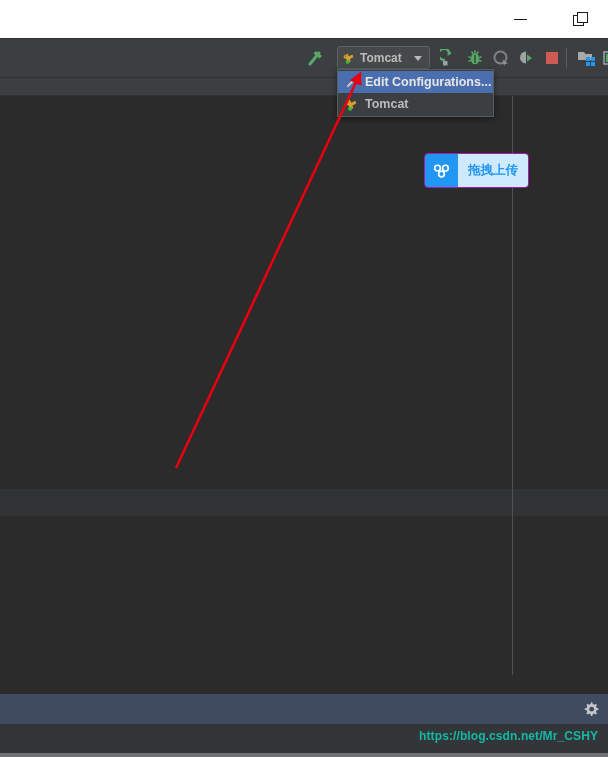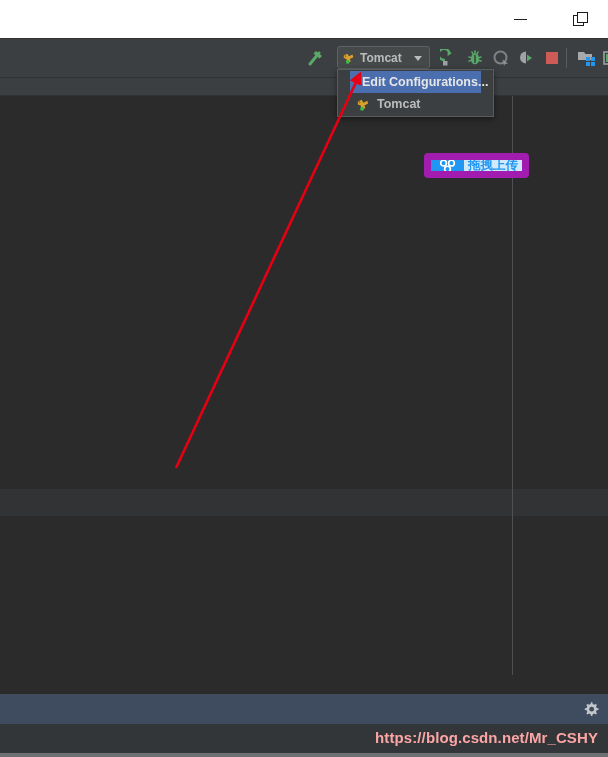--- a/index.html
+++ b/index.html
@@ -134,21 +134,21 @@
   }
 
   
   #run-menu {
     position: absolute;
     left: 337px; top: 31px;
     width: 157px;
     background: #3c3f41;
     border: 1px solid #5a5d5f;
     box-sizing: border-box;
-    padding: 1px 12px;
+    padding: 1px 0;
     z-index: 40;
     box-shadow: 0 2px 6px rgba(0,0,0,0.45);
   }
   .menu-item {
     height: 22px;
     display: flex;
     align-items: center;
     padding-left: 6px;
     color: #bbbbbb;
     font-size: 12.5px;
@@ -214,40 +214,40 @@
   }
   #watermark-bar {
     position: absolute;
     left: 0; top: 686px;
     width: 608px; height: 29px;
     background: #333638;
   }
   #watermark {
     position: absolute;
     right: 10px; top: 5px;
-    color: #fca5a5;
-    font-size: 15px;
+    color: #14b8a6;
+    font-size: 12px;
     letter-spacing: 0.1px;
   }
   #bottom-edge {
     position: absolute;
     left: 0; top: 715px;
     width: 608px; height: 4px;
     background: #6e7174;
   }
 
   
   #upload-widget {
     position: absolute;
     left: 424px; top: 115px;
-    width: 105px; height: 25px;
+    width: 105px; height: 35px;
     border-radius: 4px;
     overflow: hidden;
     display: flex;
-    border: 7px solid #a21caf;
+    border: 1px solid #a21caf;
     box-sizing: border-box;
     z-index: 30;
     cursor: pointer;
   }
   #upload-icon-box {
     width: 33px;
     background: #2196f3;
     display: flex;
     align-items: center;
     justify-content: center;

